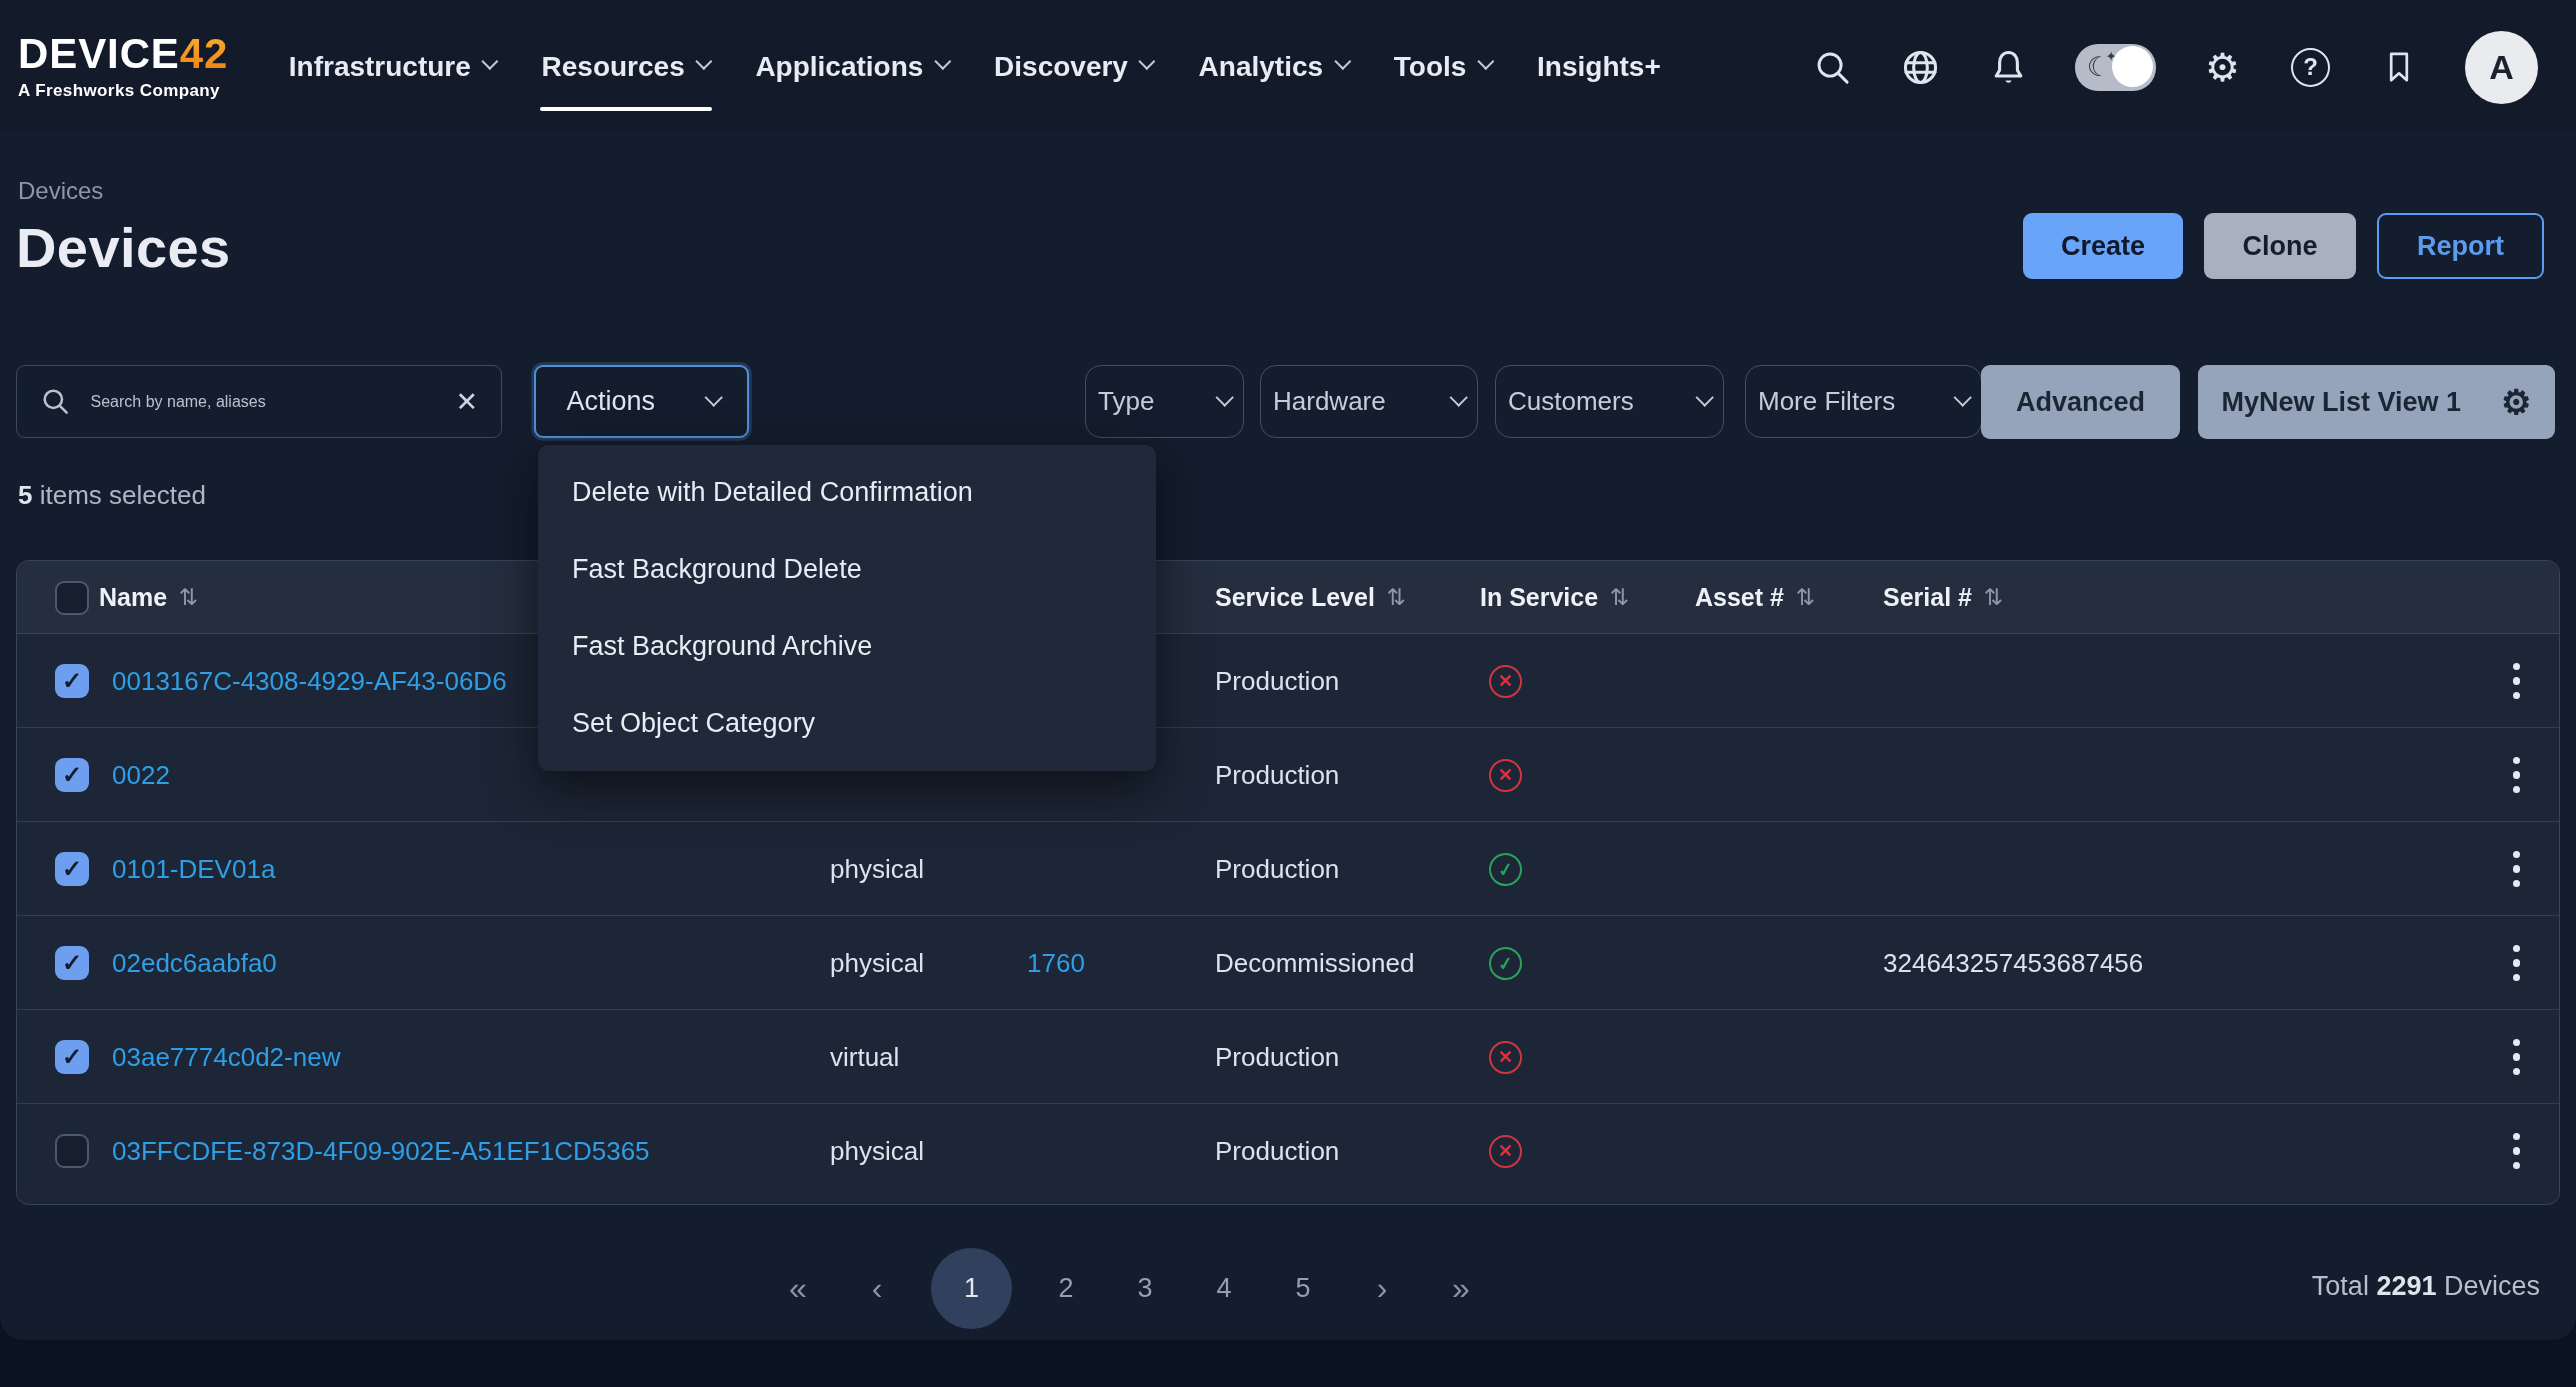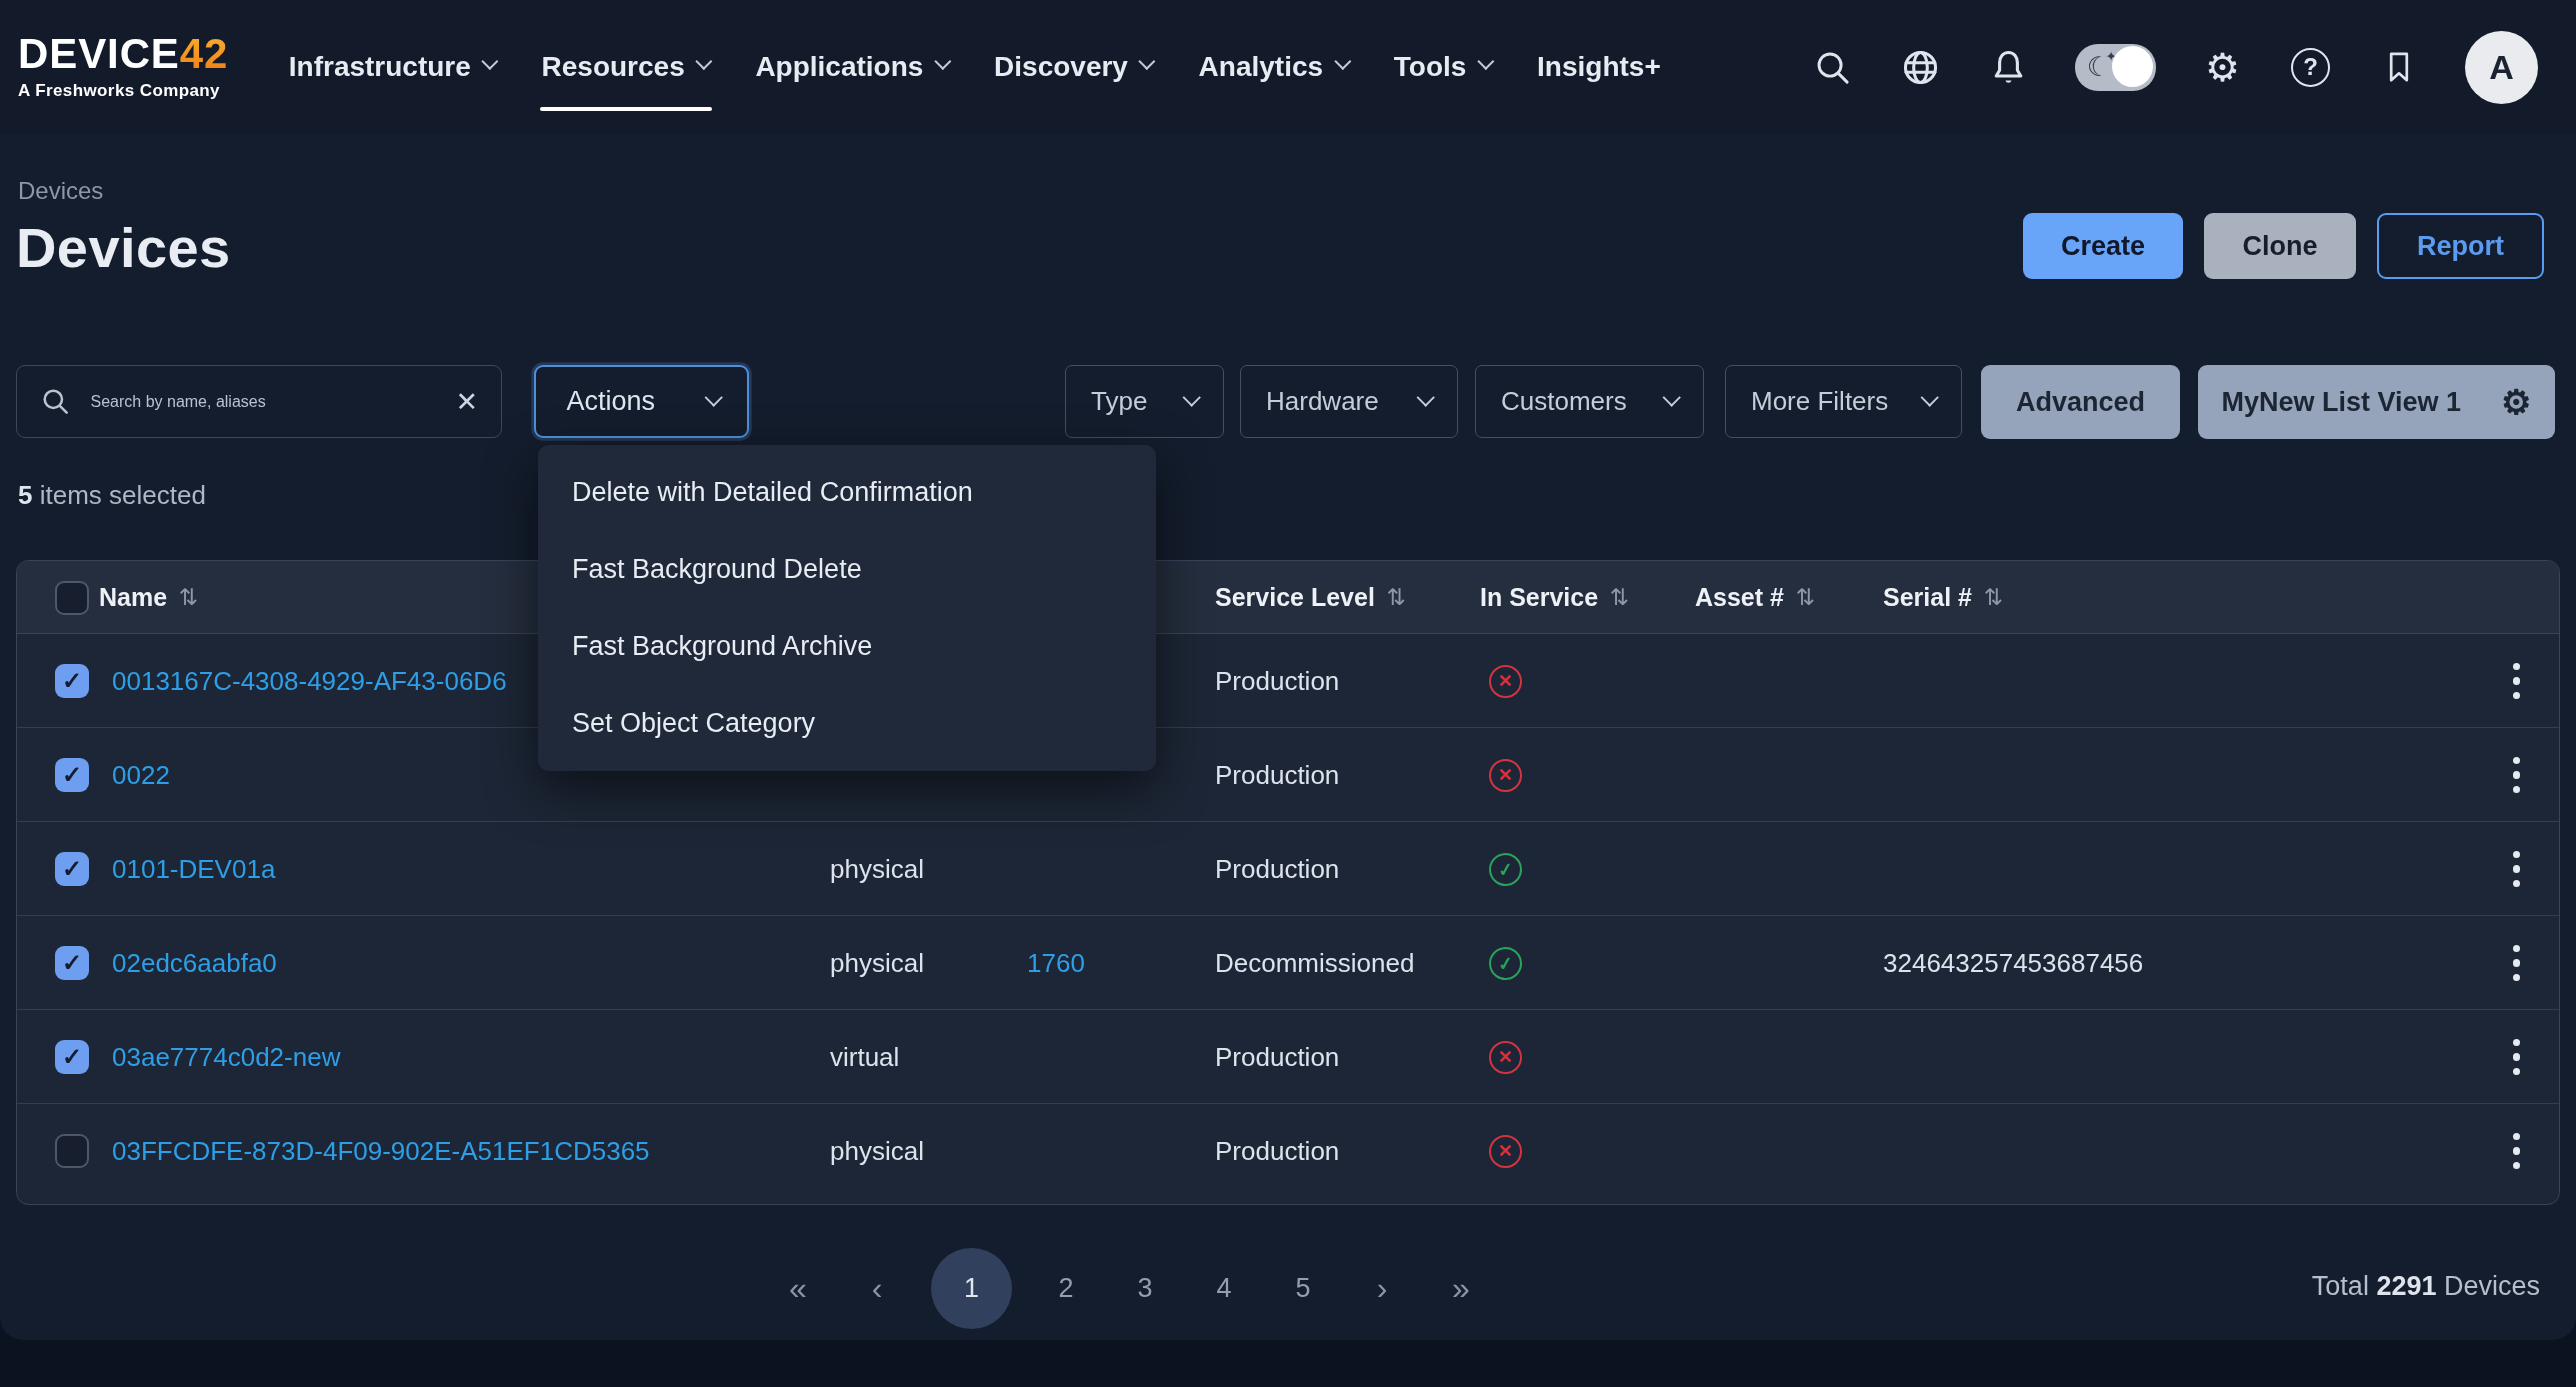--- a/index.html
+++ b/index.html
@@ -60,23 +60,23 @@
   .search-box input::placeholder { color:#b9c2cf; opacity:1; }
   .clear-x { font-size:27px; color:#cdd4df; cursor:pointer; }
 
   .actions-btn { position:absolute; left:534px; top:365px; width:215px; height:73px;
     border:2.7px solid #4f8fd8; box-shadow:0 0 0 2.7px rgba(79,143,216,.25); border-radius:9px;
     display:flex; align-items:center; justify-content:space-between; padding:0 27px 0 30.5px;
     font-size:27px; color:#dfe5ee; cursor:pointer; background:#141d2d; }
   .chev-down { width:13.4px; height:13.4px; border-right:2.7px solid #c6cdd8; border-bottom:2.7px solid #c6cdd8;
     transform:rotate(45deg) translate(-2.7px,-2.7px); }
 
-  .filter-btn { position:absolute; top:365px; height:73px; border:1.8px solid #454f61; border-radius:7px;
-    display:flex; align-items:center; justify-content:space-between; padding:0 25px;
-    font-size:26px; color:#c6cdd9; cursor:pointer; }
+  .filter-btn { position:absolute; top:365px; height:73px; border:1.8px solid #454f61; border-radius:16px;
+    display:flex; align-items:center; justify-content:space-between; padding:0 12px;
+    font-size:26px; color:#c6cdd9; cursor:pointer;margin-left:20px; }
   .f-type      { left:1065px; width:159px; }
   .f-hardware  { left:1240px; width:218px; }
   .f-customers { left:1475px; width:229px; }
   .f-more      { left:1725px; width:237px; }
 
   .gray-btn { position:absolute; top:365px; height:74px; background:#96a4bb; border-radius:9px;
     display:flex; align-items:center; justify-content:center; gap:20px;
     font-size:27px; font-weight:700; color:#1c2533; cursor:pointer; }
   .b-advanced { left:1981px; width:199px; }
   .b-listview { left:2198px; width:357px;gap:40px; }

